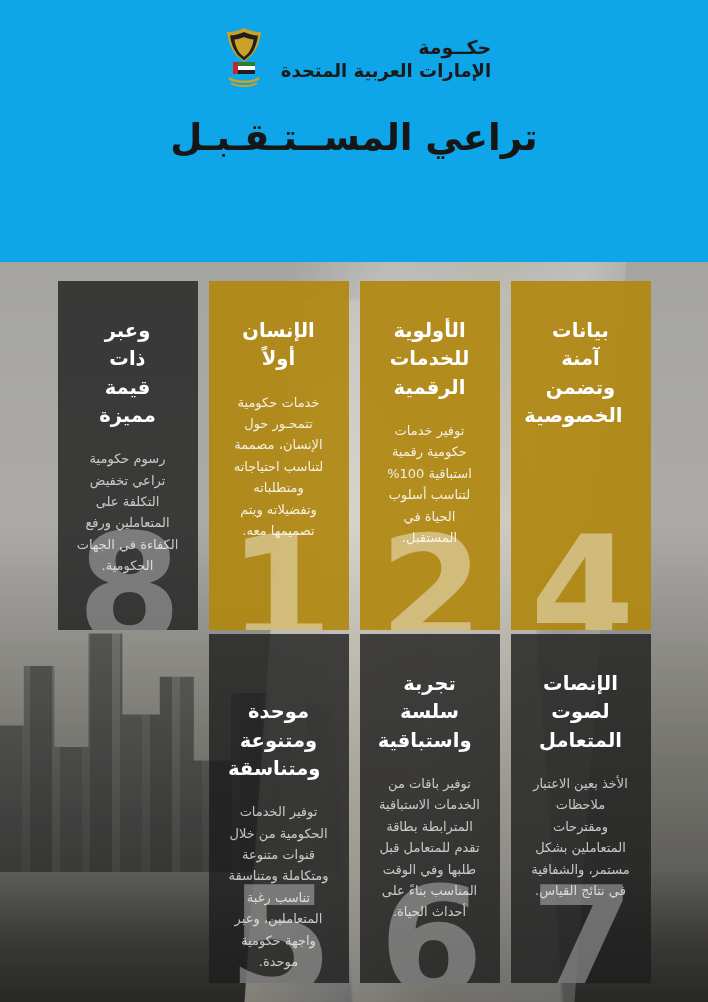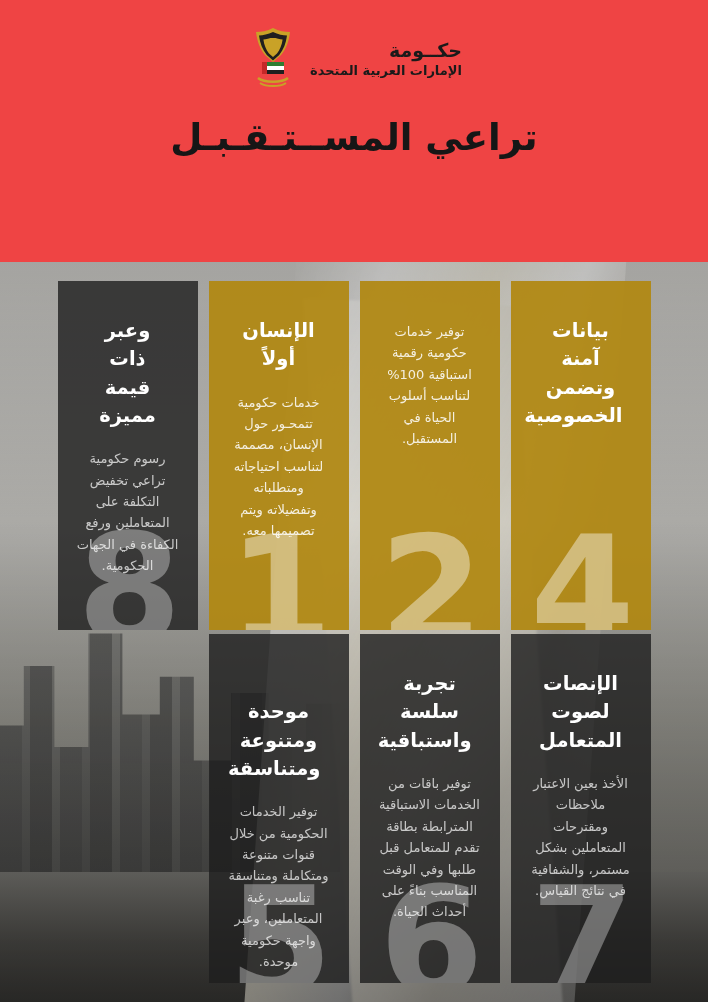--- a/index.html
+++ b/index.html
@@ -10,39 +10,39 @@
   body {
     width: 708px; height: 1002px;
     position: relative; overflow: hidden;
     font-family: "DejaVu Sans", "Liberation Sans", sans-serif;
   }
 
   
   .header {
     position: absolute; top: 0; left: 0;
     width: 708px; height: 262px;
-    background: #ef4444;
+    background: #0ea5e9;
     z-index: 5;
   }
   .emblem-row {
     display: flex; flex-direction: row-reverse;
     align-items: center; justify-content: center;
     gap: 10px;
     padding-top: 26px;
   }
   .emblem-text {
     text-align: right;
     line-height: 1.25;
   }
   .emblem-text .l1 {
     font-size: 19px; font-weight: bold; color: #1a1a1a;
     letter-spacing: -0.5px;
   }
   .emblem-text .l2 {
-    font-size: 13px; font-weight: bold; color: #1a1a1a;
+    font-size: 18px; font-weight: bold; color: #1a1a1a;
   }
   .emblem-mark {
     width: 54px; height: 66px;
     position: relative;
   }
   .emblem-mark svg { display:block; }
 
   .title-block {
     margin-top: 22px;
     text-align: center;
@@ -221,20 +221,25 @@
     <h3>
       <span>بيانات آمنة</span><br>
       <span>وتضمن</span><br>
       <span>الخصوصية</span>
     </h3>
     <div class="num">4</div>
   </div>
 
 
   <div class="card gold">
+    <h3>
+      <span>الأولوية</span><br>
+      <span>للخدمات</span><br>
+      <span>الرقمية</span>
+    </h3>
     <div class="desc">توفير خدمات حكومية رقمية استباقية 100% لتناسب أسلوب الحياة في المستقبل.</div>
     <div class="num">2</div>
   </div>
 
   <div class="card gold">
     <h3>
       <span>الإنسان</span><br>
       <span>أولاً</span>
     </h3>
     <div class="desc">خدمات حكومية تتمحـور حول الإنسان، مصممة لتناسب احتياجاته ومتطلباته وتفضيلاته ويتم تصميمها معه.</div>

